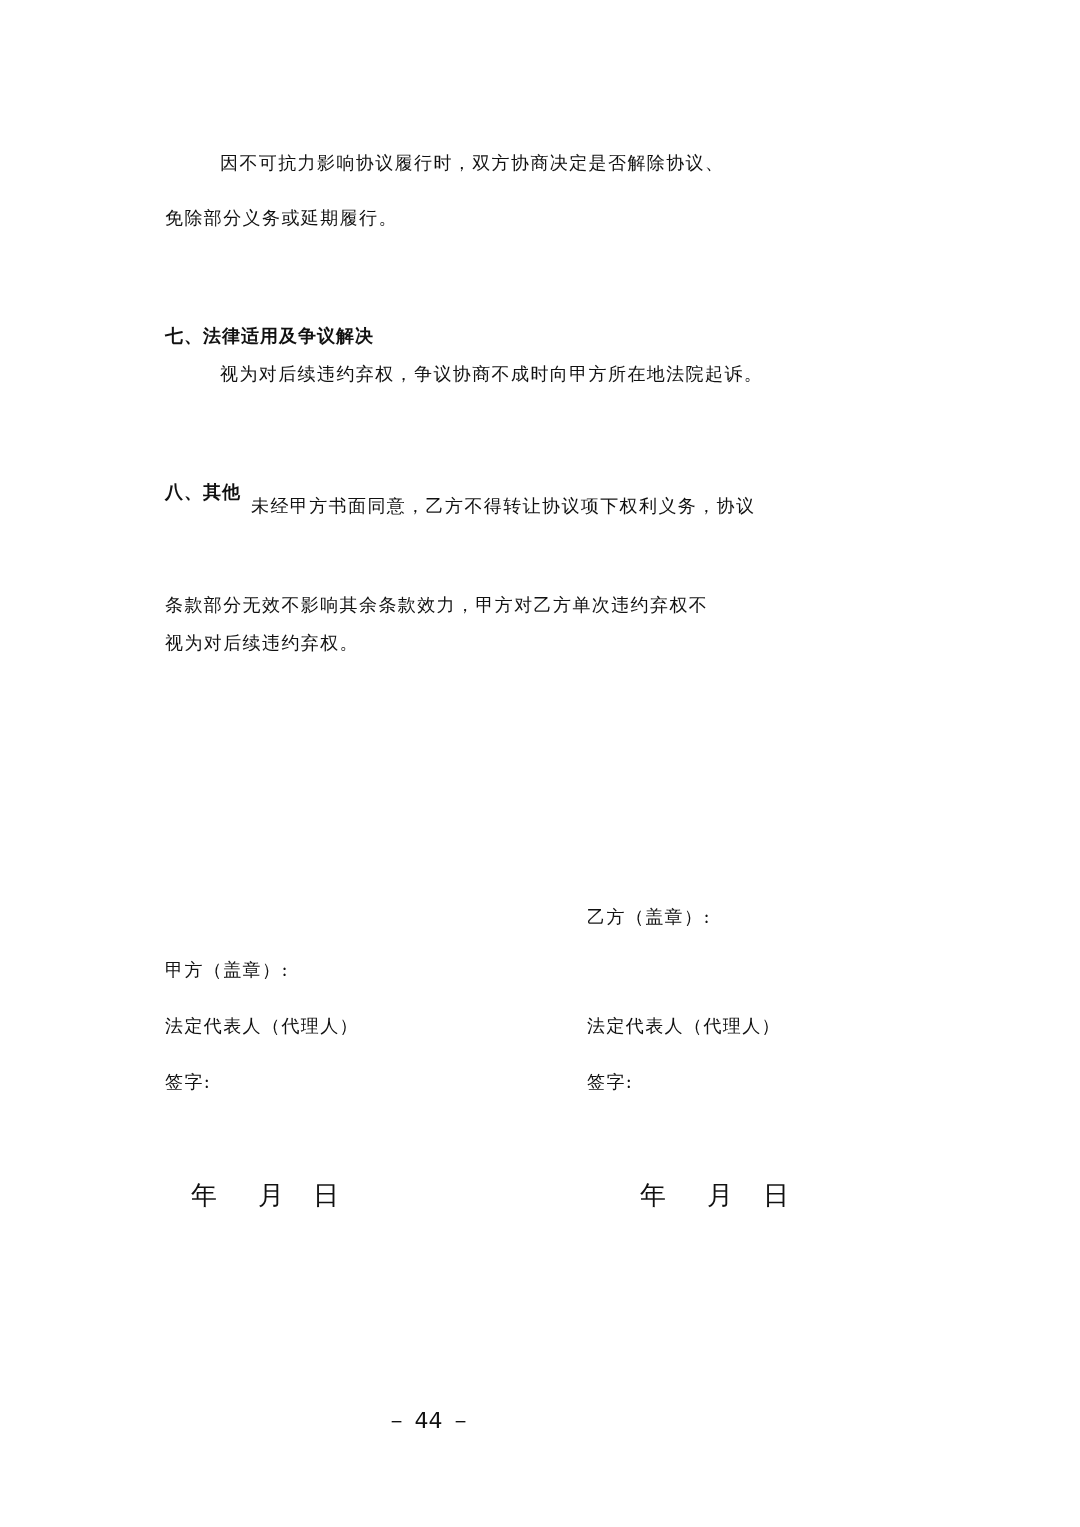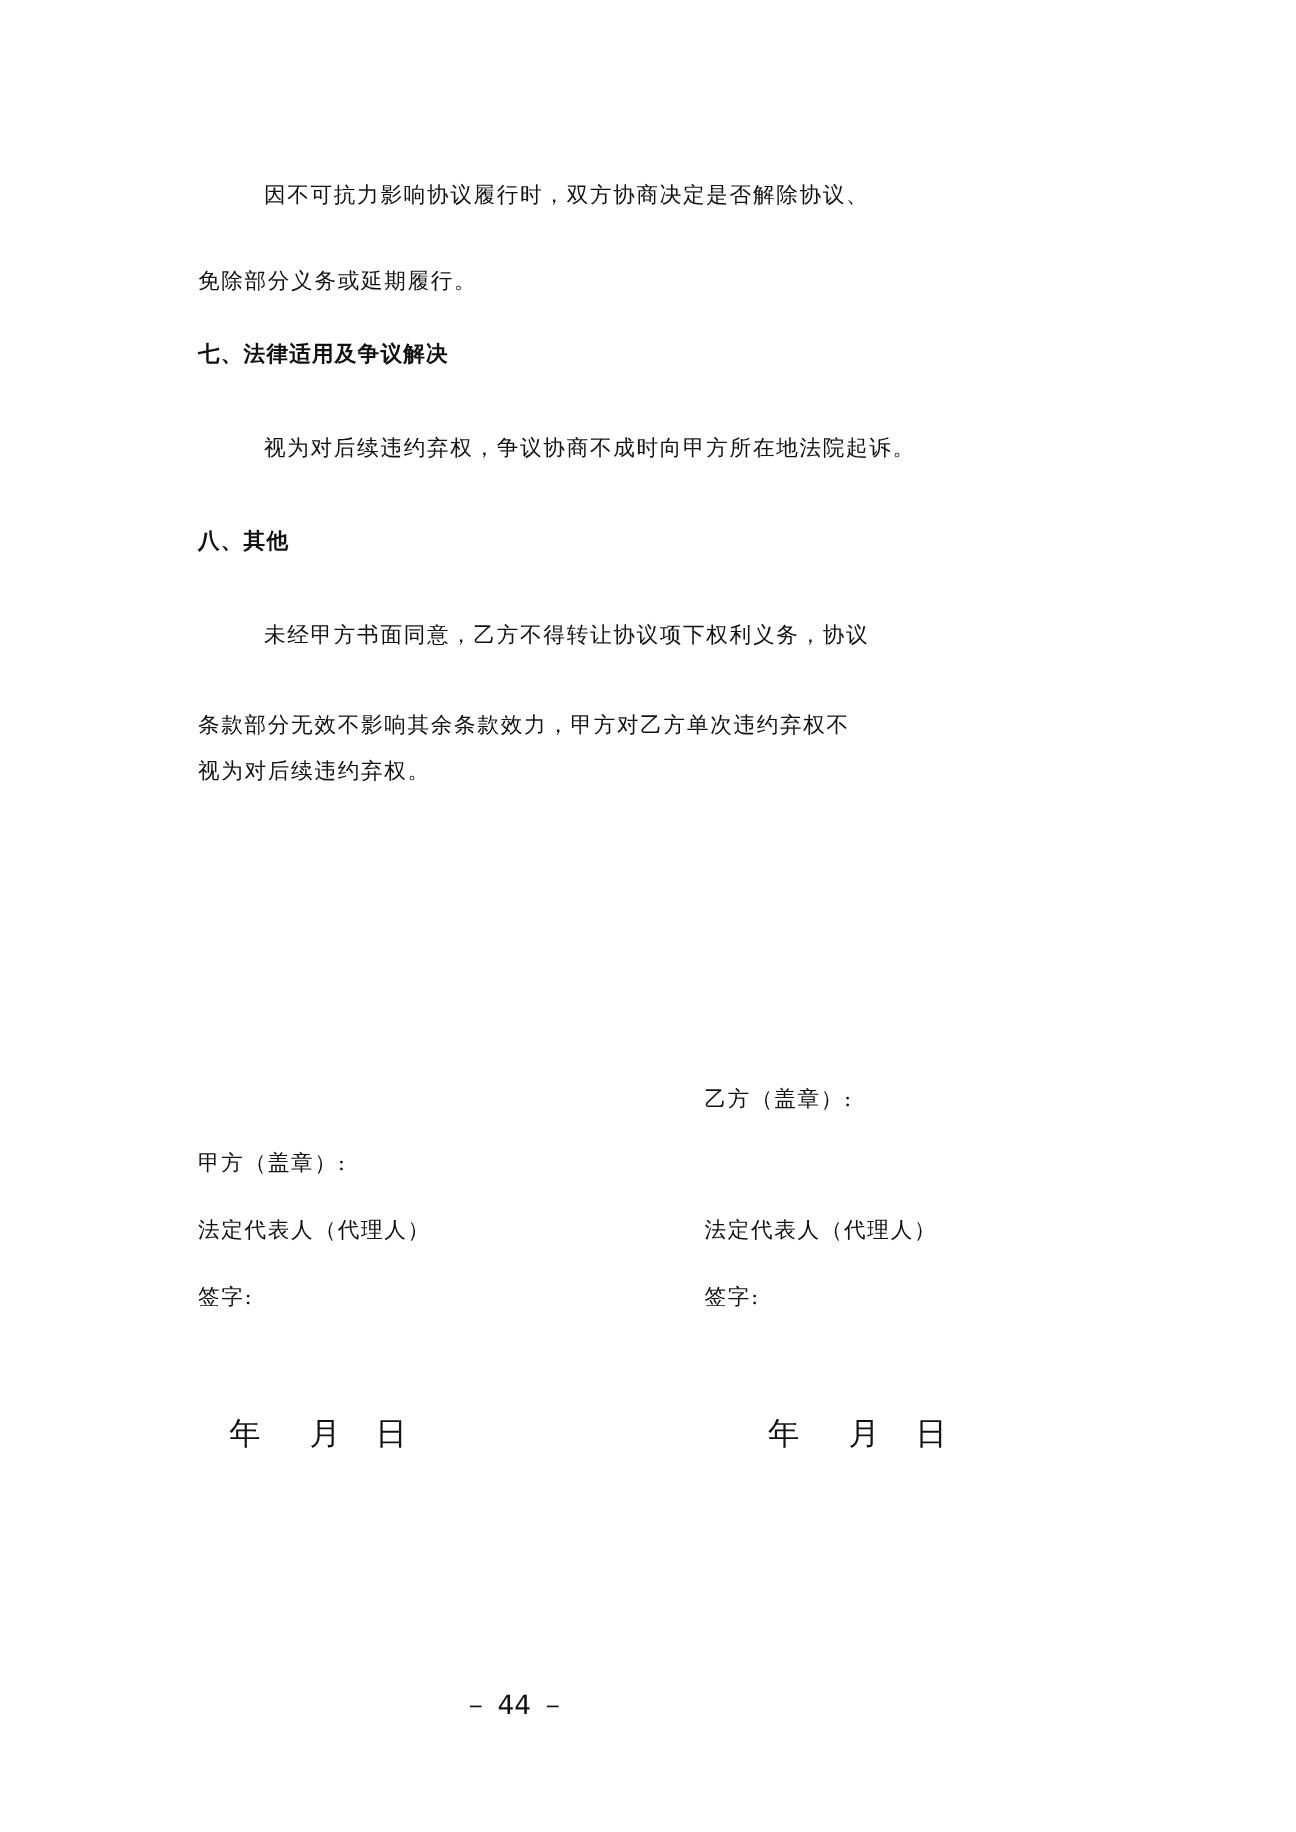--- a/index.html
+++ b/index.html
@@ -10,43 +10,43 @@
     }
     .line {
       position: absolute;
       left: 165px;
       font-size: 18px;
       line-height: 34px;
       white-space: nowrap;
       letter-spacing: 1.4px;
     }
     .indent { left: 220px; }
-    .heading { font-weight: bold; font-family: "DejaVu Sans", "Liberation Sans", sans-serif; letter-spacing: 1px; }
+    .heading { font-weight: bold; font-family: "DejaVu Sans", "Liberation Sans", sans-serif; letter-spacing: 1px; margin-top: 40px; }
     .sig-left { left: 165px; }
     .sig-right { left: 587px; }
     .date { position: absolute; font-size: 26px; line-height: 34px; white-space: nowrap; }
     .page-num {
       position: absolute; left: 0; width: 857px; top: 1406px;
       text-align: center; font-size: 22px;
       font-family: "DejaVu Sans", "Liberation Sans", sans-serif;
     }
   </style>
 </head>
 <body>
 
 <div>
 
   <div class="line indent" style="top:146px;">因不可抗力影响协议履行时，双方协商决定是否解除协议、</div>
-  <div class="line" style="top:201px;margin-top:17px;">免除部分义务或延期履行。</div>
+  <div class="line" style="top:201px;">免除部分义务或延期履行。</div>
 
   <div class="line heading" style="top:279px;">七、法律适用及争议解决</div>
   <div class="line indent" style="top:357px;">视为对后续违约弃权，争议协商不成时向甲方所在地法院起诉。</div>
 
   <div class="line heading" style="top:435px;text-align:center;">八、其他</div>
-  <div class="line indent" style="top:513px;">未经甲方书面同意，乙方不得转让协议项下权利义务，协议</div>
+  <div class="line indent" style="top:489px;margin-left:31px;">未经甲方书面同意，乙方不得转让协议项下权利义务，协议</div>
   <div class="line" style="top:588px;text-align:center;">条款部分无效不影响其余条款效力，甲方对乙方单次违约弃权不</div>
   <div class="line" style="top:626px;">视为对后续违约弃权。</div>
 
   <div>
     <div class="line sig-left" style="top:953px;text-align:right;">甲方（盖章）:</div>
     <div class="line sig-left" style="top:1009px;">法定代表人（代理人）</div>
     <div class="line sig-left" style="top:1065px;">签字:</div>
     <span class="date" style="left:191px; top:1178px;">年</span>
     <span class="date" style="left:258px; top:1178px;">月</span>
     <span class="date" style="left:313px; top:1178px;">日</span>

